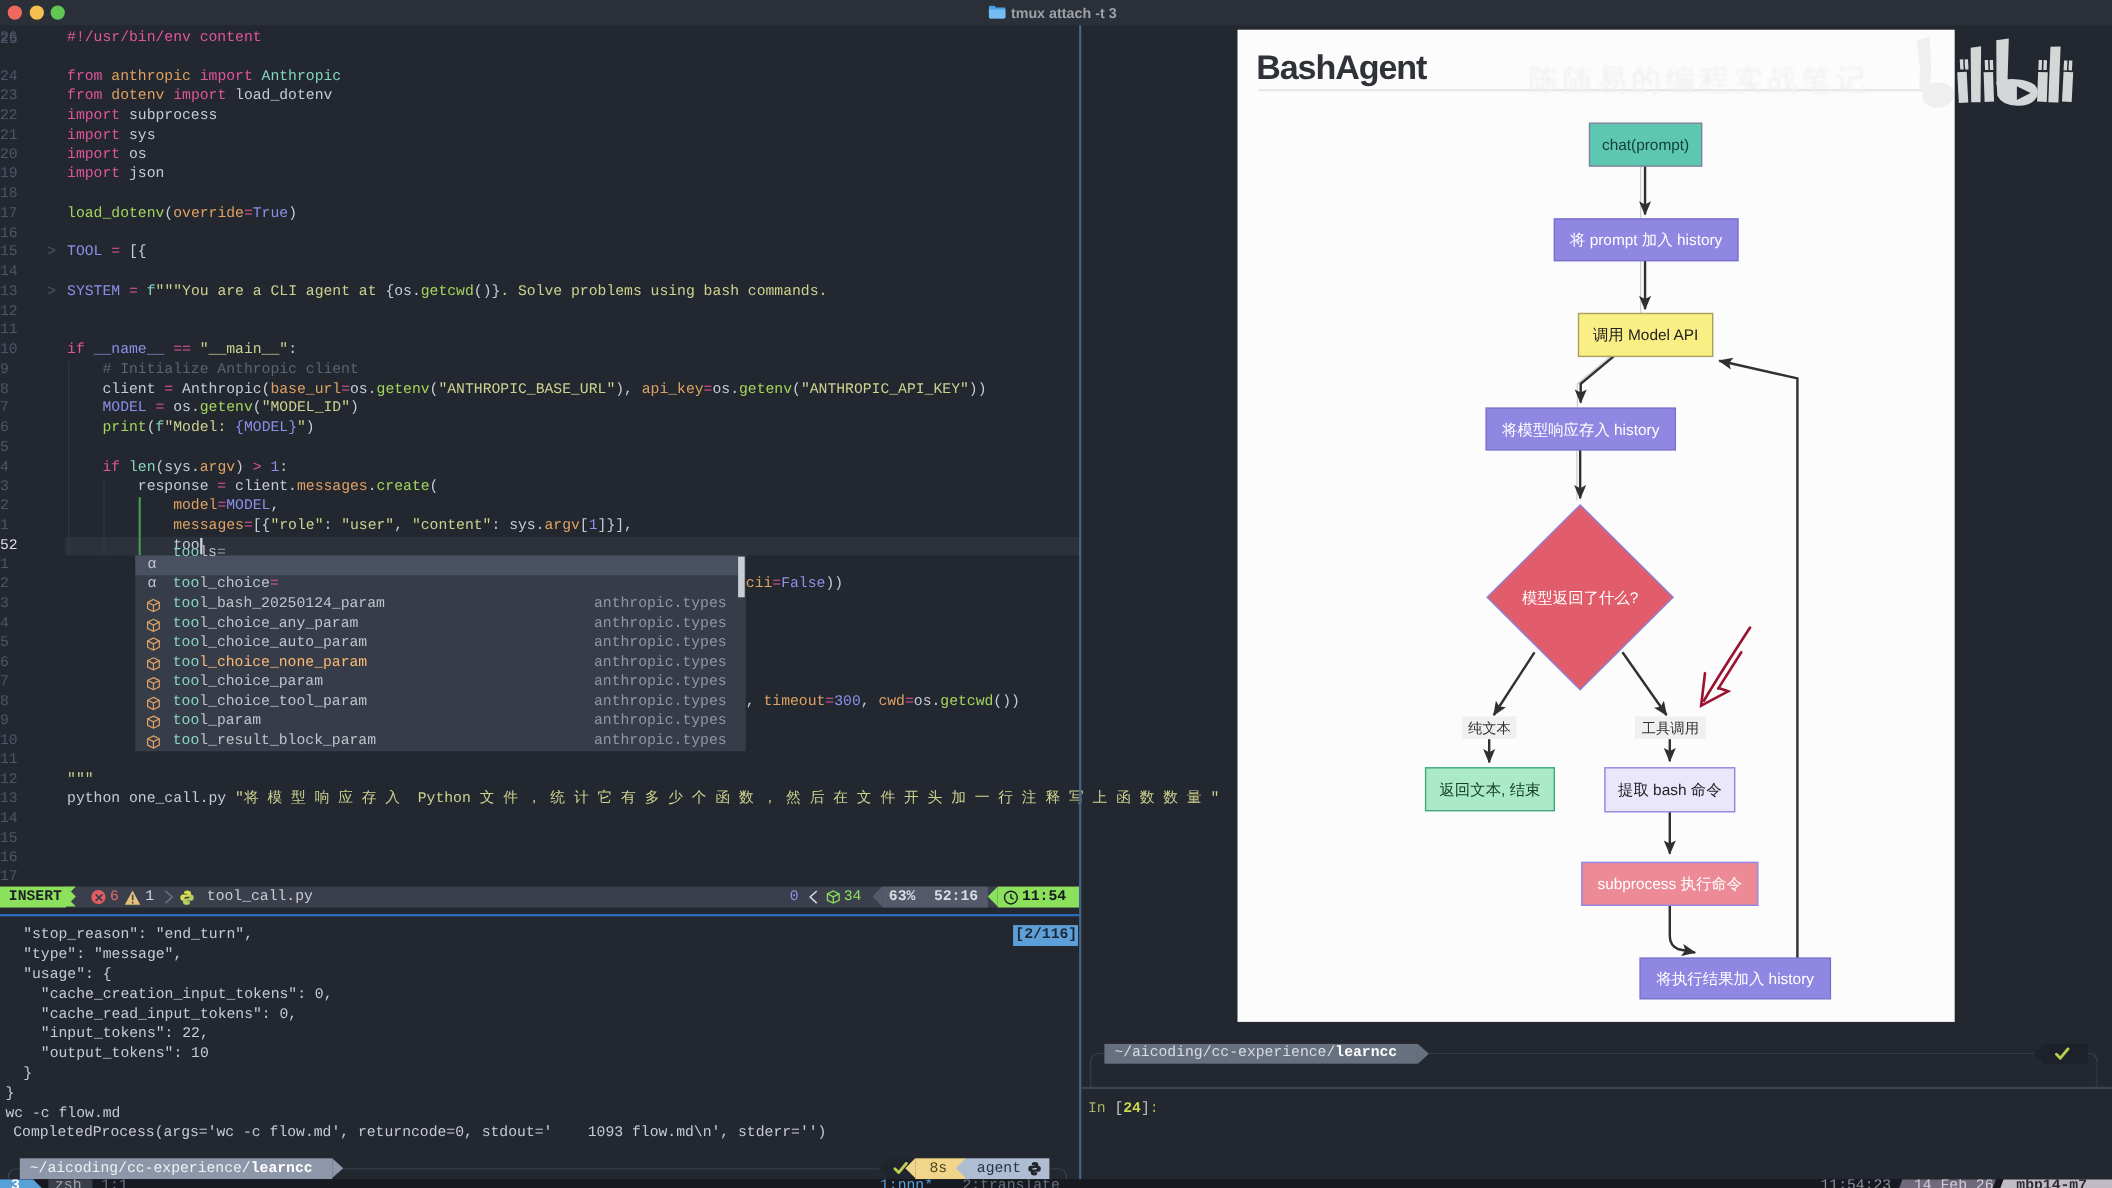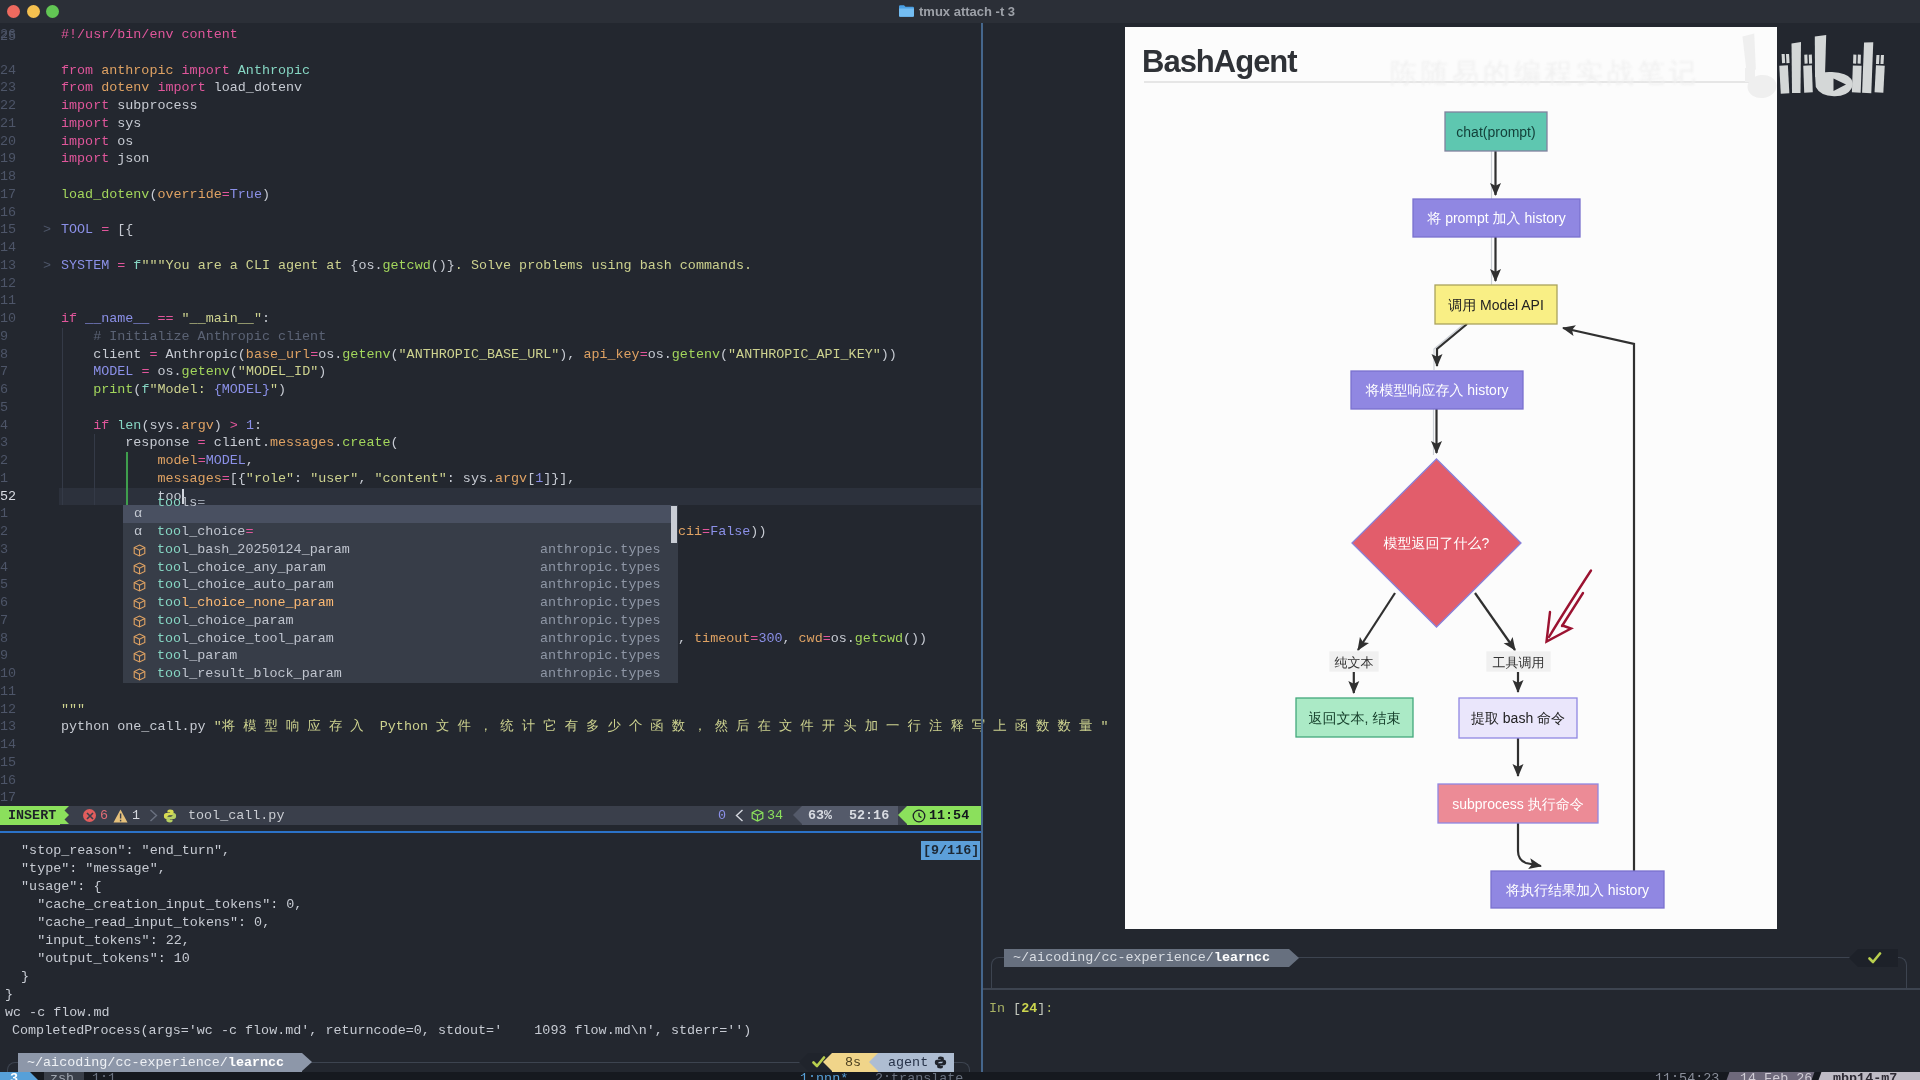--- a/index.html
+++ b/index.html
@@ -203,21 +203,21 @@
 <div class="r" style="left:5px;top:878px">  "usage": {</div>
 <div class="r" style="left:5px;top:896px">    "cache_creation_input_tokens": 0,</div>
 <div class="r" style="left:5px;top:914px">    "cache_read_input_tokens": 0,</div>
 <div class="r" style="left:5px;top:932px">    "input_tokens": 22,</div>
 <div class="r" style="left:5px;top:950px">    "output_tokens": 10</div>
 <div class="r" style="left:5px;top:968px">  }</div>
 <div class="r" style="left:5px;top:986px">}</div>
 <div class="r" style="left:5px;top:1004px">wc -c flow.md</div>
 <div class="r" style="left:12px;top:1022px">CompletedProcess(args='wc -c flow.md', returncode=0, stdout='    1093 flow.md\n', stderr='')</div>
 <div class="abs" style="left:921px;top:840.5px;width:59px;height:19px;background:#5c9fd9"></div>
-<div class="r b" style="left:923px;top:841.5px;color:#1d2834">[9/116]</div>
+<div class="r b" style="left:923px;top:841.5px;color:#1d2834">[2/116]</div>
 <div class="abs" style="left:7px;top:1062px;width:963px;height:30px;border:1px solid #3d4450;border-bottom:none;border-radius:8px 8px 0 0"></div>
 <div class="abs" style="left:18px;top:1053px;width:284px;height:19px;background:#8d97a9"></div>
 <div class="abs" style="left:302px;top:1053px;border-left:10px solid #8d97a9;border-top:9.5px solid transparent;border-bottom:9.5px solid transparent"></div>
 <div class="r" style="left:27px;top:1053.5px;color:#eef1f5">~/aicoding/cc-experience/<i class="b" style="color:#fff">learncc</i></div>
 <div class="abs" style="left:808px;top:1053px;width:24px;height:19px;background:#20242c"></div>
 <div class="abs" style="left:799px;top:1053px;border-right:9px solid #20242c;border-top:9.5px solid transparent;border-bottom:9.5px solid transparent"></div>
 <svg class="abs" style="left:812px;top:1056px" width="14" height="12" viewBox="0 0 14 12">
     <path d="M1.5 6.5 L5 10 L12 1.5" stroke="#b9cf4e" stroke-width="2.6" fill="none" stroke-linecap="round" stroke-linejoin="round"></path>
   </svg>
 <div class="abs" style="left:832px;top:1053px;width:46px;height:19px;background:#f0d58a"></div>

